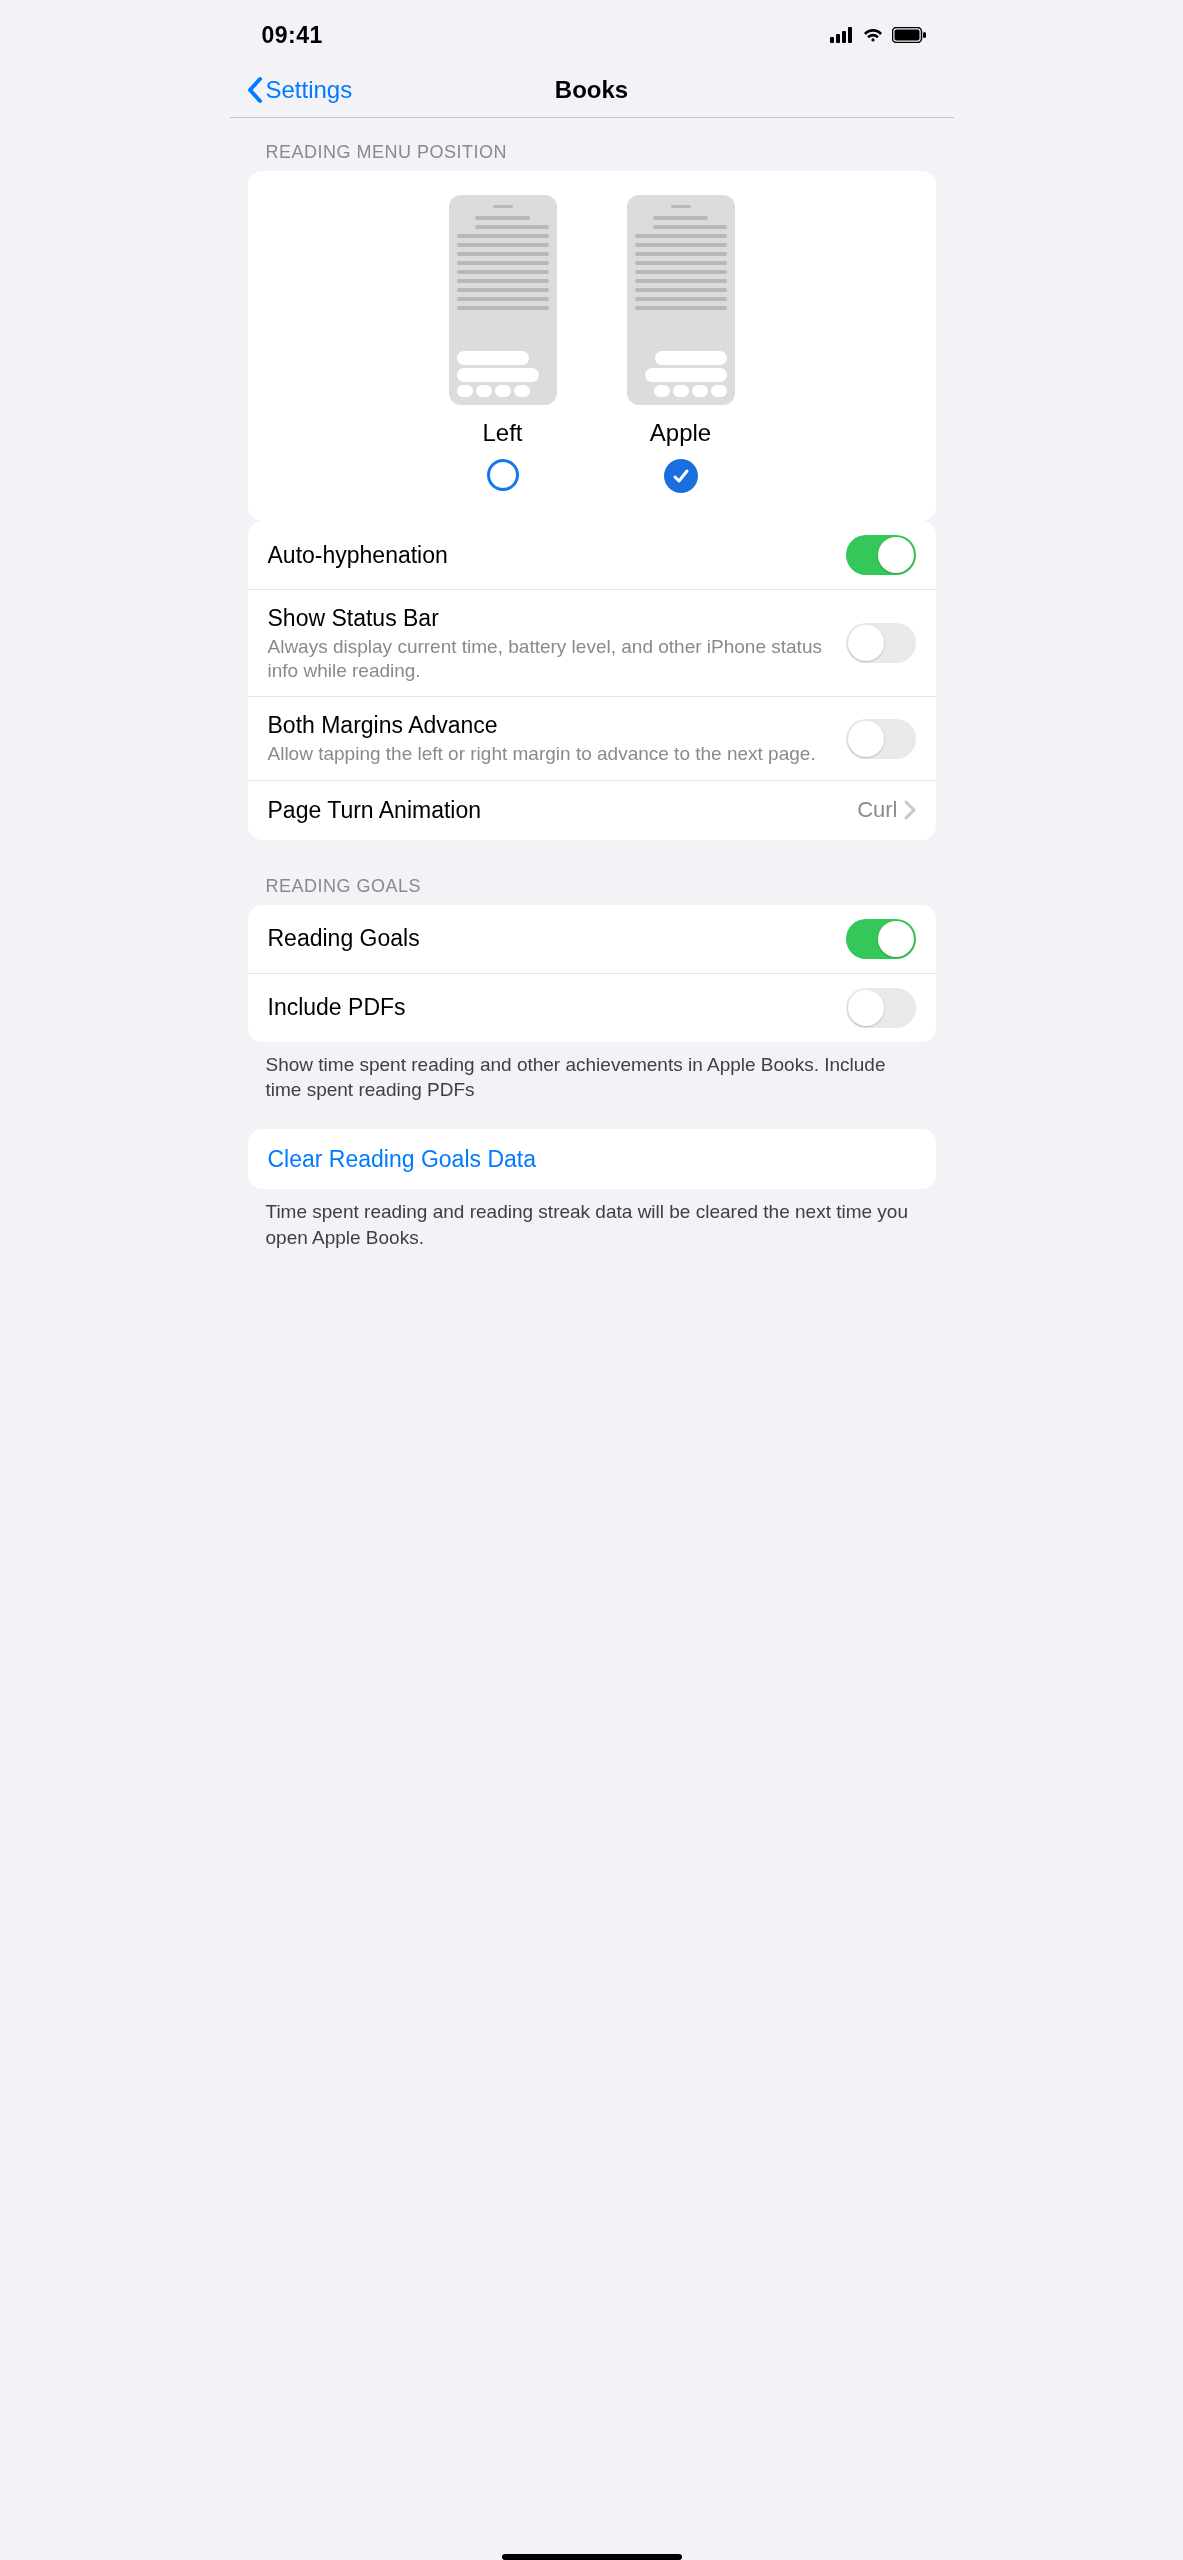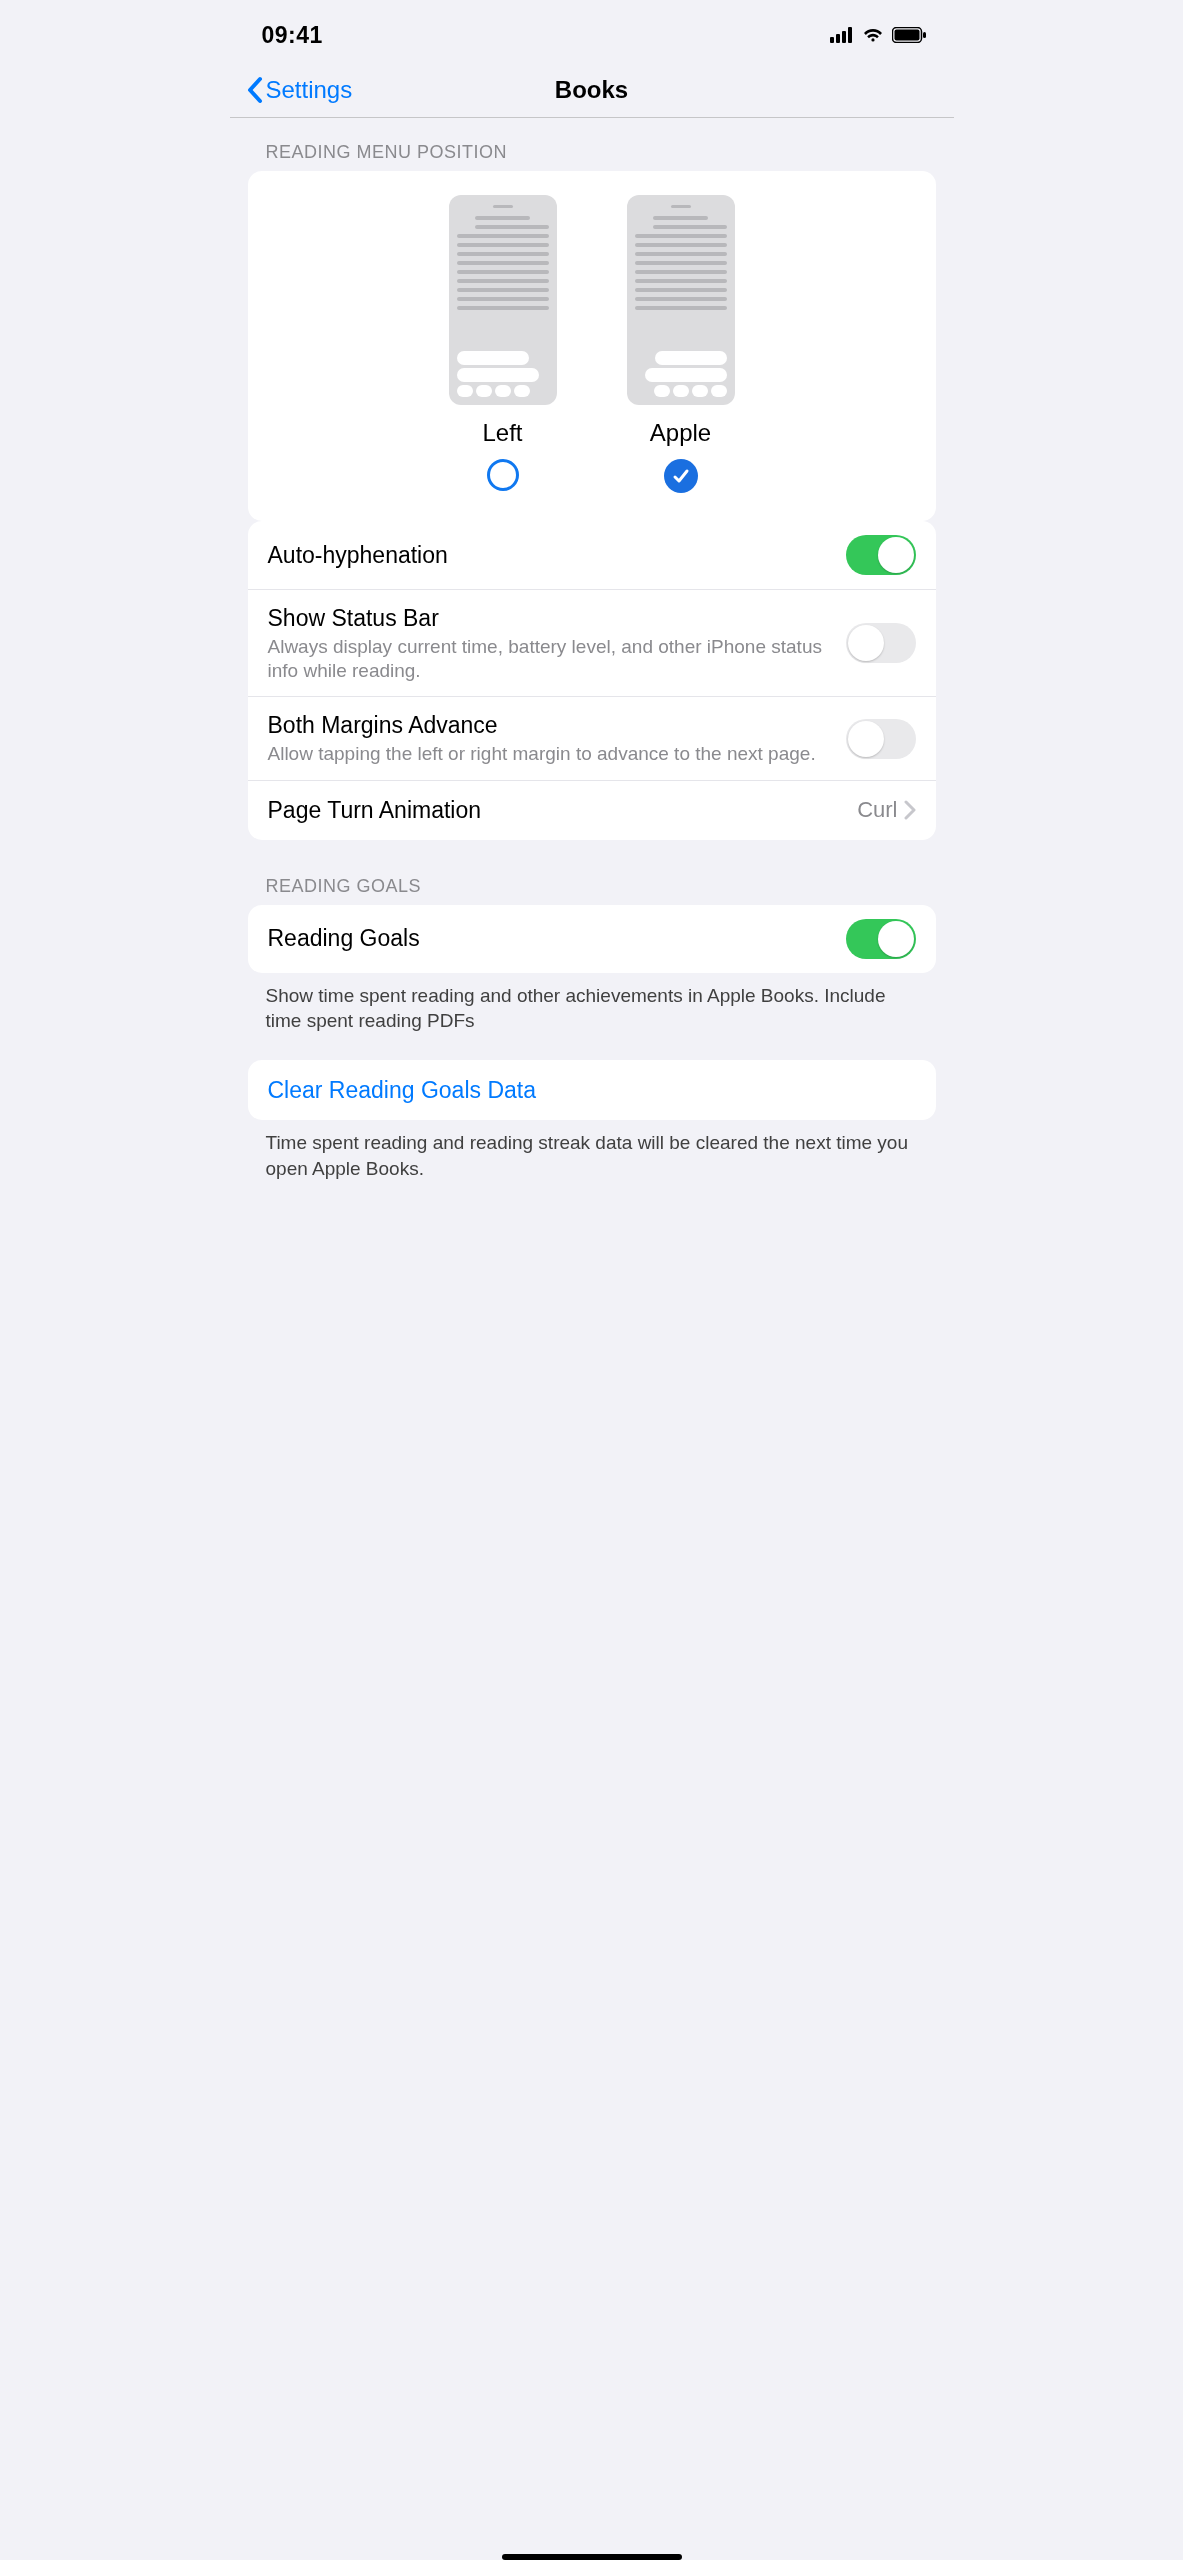--- a/index.html
+++ b/index.html
@@ -347,20 +347,28 @@
   <div class="section-header small-pad">READING GOALS</div>
   <div class="card">
     <div class="row">
       <div class="row-main">
         <div class="row-title">Reading Goals</div>
       </div>
       <div class="toggle on">
           <div class="knob"></div>
         </div>
     </div>
+    <div class="row">
+      <div class="row-main">
+        <div class="row-title">Include PDFs</div>
+      </div>
+      <div class="toggle off">
+          <div class="knob"></div>
+        </div>
+    </div>
   </div>
   <div class="footer-text">Show time spent reading and other achievements in Apple Books. Include time spent reading PDFs</div>
 
   <div style="height:26px"></div>
   <div class="card action-card">
     <div class="row">
       <div class="row-main">
         <div class="row-title link">Clear Reading Goals Data</div>
       </div>
     </div>

